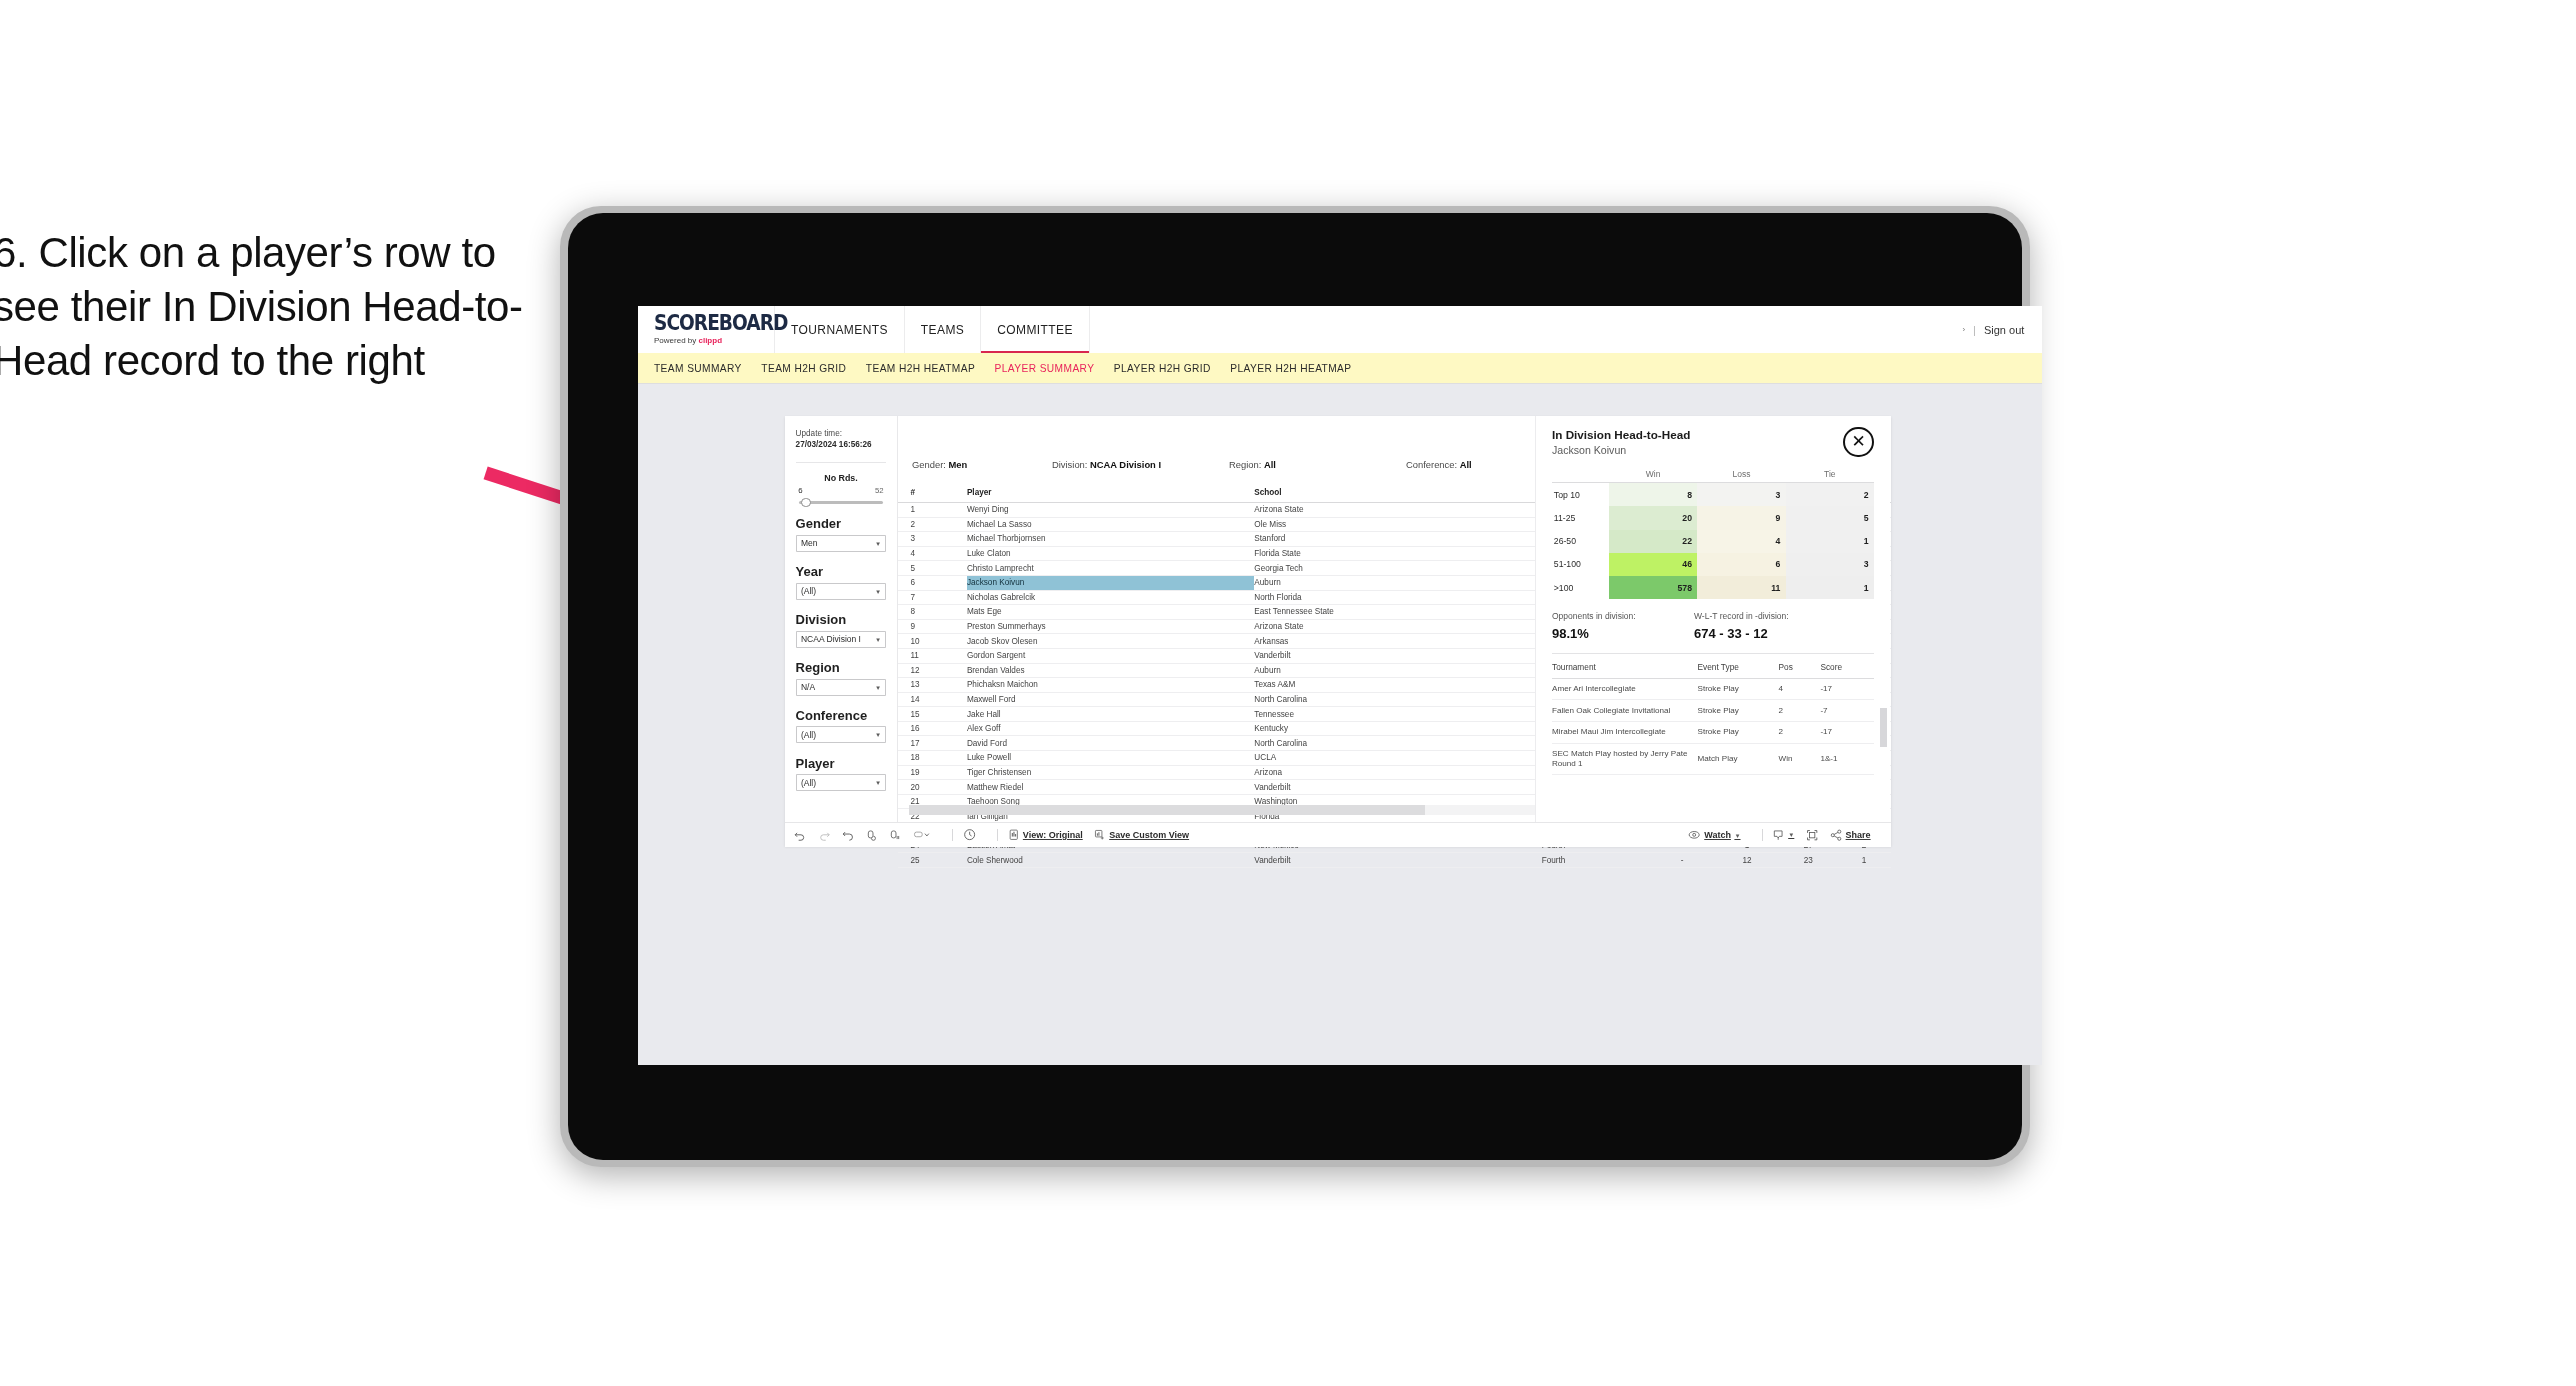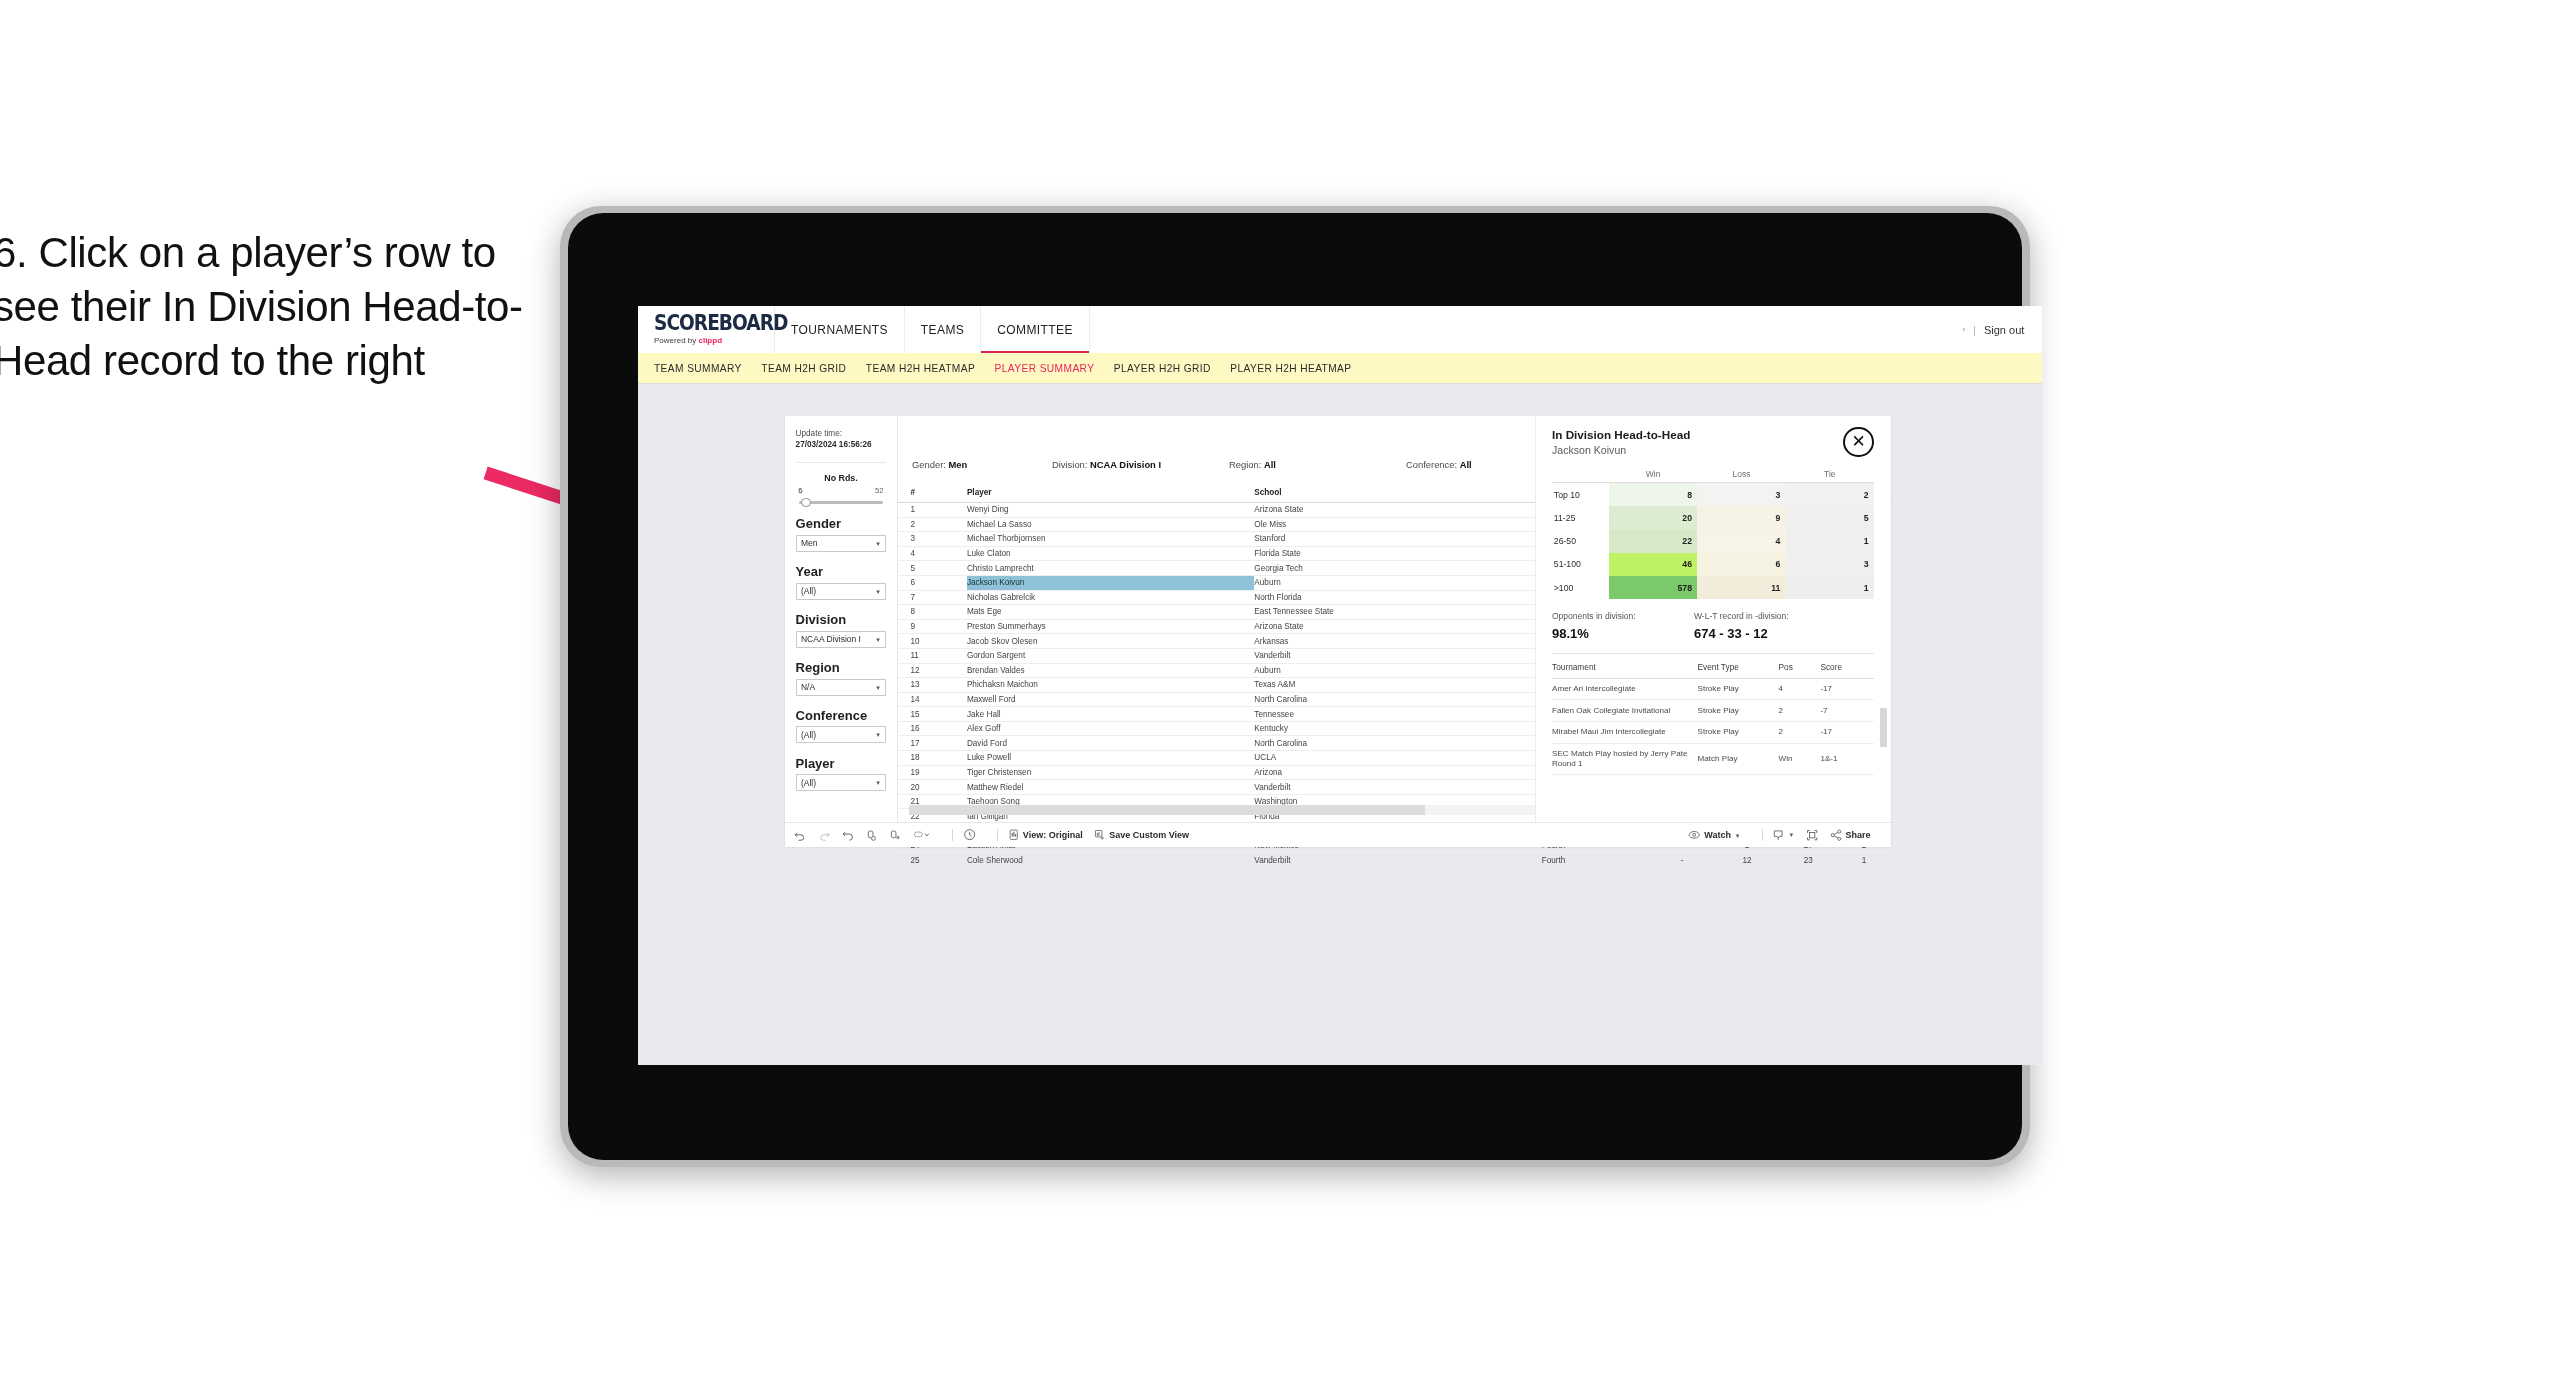--- a/index.html
+++ b/index.html
@@ -148,21 +148,21 @@
   #vscroll-track{position:absolute;right:2.7px;top:12.4px;width:8px;bottom:3.5px;background:#f4f4f5;}
   #hscroll-track{
     position:absolute;left:10.6px;right:8.9px;bottom:32px;height:9.7px;background:#f3f3f4;
   }
   #hscroll{position:absolute;left:0;top:0;width:53%;height:9.7px;background:#dcdcde;}
 
   
   #toolbar{
     position:absolute;left:0;right:0;bottom:0;height:25px;background:#fff;
     border-top:0.9px solid #e6e6e8;display:flex;align-items:center;
-    padding:0 8.9px;font-size:9px;color:#3c3c3c;box-sizing:border-box;
+    padding:0 8.9px;font-size:9px;color:#3c3c3c;box-sizing:border-box;text-decoration:underline;
   }
   #toolbar .tb{display:flex;align-items:center;gap:3.5px;margin-right:11.5px;cursor:pointer;}
   #toolbar .sep{width:0.9px;height:11.5px;background:#d8d8da;margin:0 9.7px;}
   #toolbar .grow{flex:1;}
   #toolbar b{font-weight:bold;color:#2a2a2a;}
   .ico{display:inline-block;color:#606060;}
 
   
   #h2h{
     position:absolute;left:750px;top:0;width:355px;height:431px;

